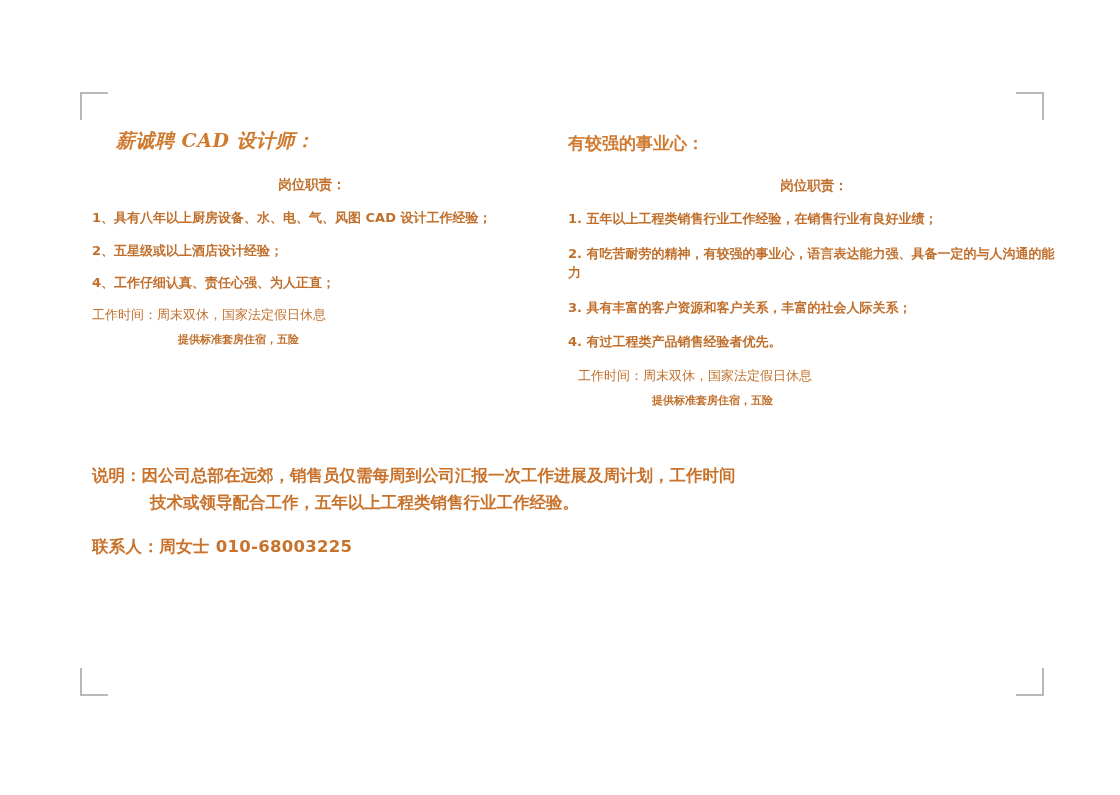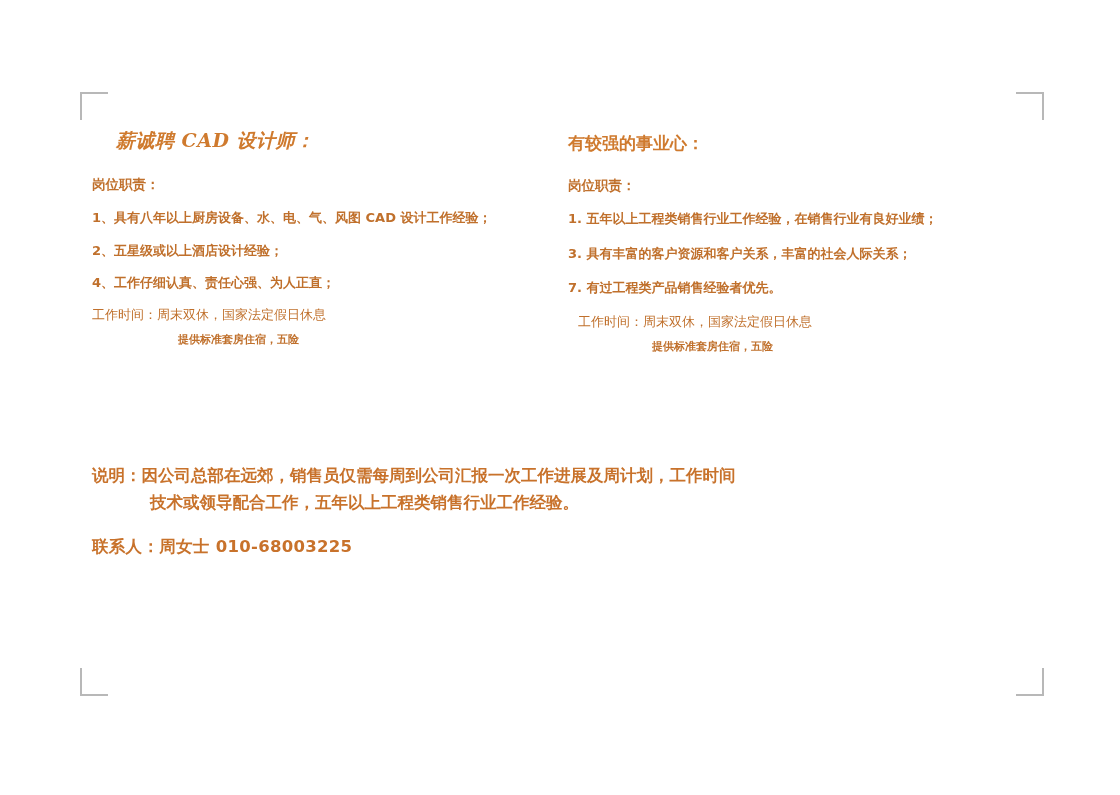--- a/index.html
+++ b/index.html
@@ -59,20 +59,21 @@
     font-size: 17px;
     color: #cf7a2e;
     margin: 4px 0 22px 8px;
   }
 
   .sub {
     font-size: 13.5px;
     font-weight: bold;
     color: #c0702c;
     margin: 0 0 14px 0;
+    text-align: center;
   }
   .col-left .sub, .col-left .item, .col-left .worktime { margin-left: 0px; }
   .col-right .sub, .col-right .item { margin-left: 8px; }
 
   .item {
     font-size: 13px;
     font-weight: bold;
     color: #c0702c;
     line-height: 1.5;
     margin: 0 0 13px 0;
@@ -136,22 +137,23 @@
     <div class="item">2、五星级或以上酒店设计经验；</div>
     <div class="item">4、工作仔细认真、责任心强、为人正直；</div>
     <div class="worktime">工作时间：周末双休，国家法定假日休息</div>
     <div class="provide">提供标准套房住宿，五险</div>
   </div>
 
   <div class="col col-right">
     <div class="head-right">有较强的事业心：</div>
     <div class="sub">岗位职责：</div>
     <div class="item">1. 五年以上工程类销售行业工作经验，在销售行业有良好业绩；</div>
+    <div class="item">2. 有吃苦耐劳的精神，有较强的事业心，语言表达能力强、具备一定的与人沟通的能力</div>
     <div class="item">3. 具有丰富的客户资源和客户关系，丰富的社会人际关系；</div>
-    <div class="item">7. 有过工程类产品销售经验者优先。</div>
+    <div class="item">4. 有过工程类产品销售经验者优先。</div>
     <div class="worktime">工作时间：周末双休，国家法定假日休息</div>
     <div class="provide">提供标准套房住宿，五险</div>
   </div>
 
   <div class="note">
     <span>说明：因公司总部在远郊，销售员仅需每周到公司汇报一次工作进展及周计划，工作时间</span>
     <span class="line2">技术或领导配合工作，五年以上工程类销售行业工作经验。</span>
   </div>
 
   <div class="contact">联系人：周女士  010-68003225</div>

